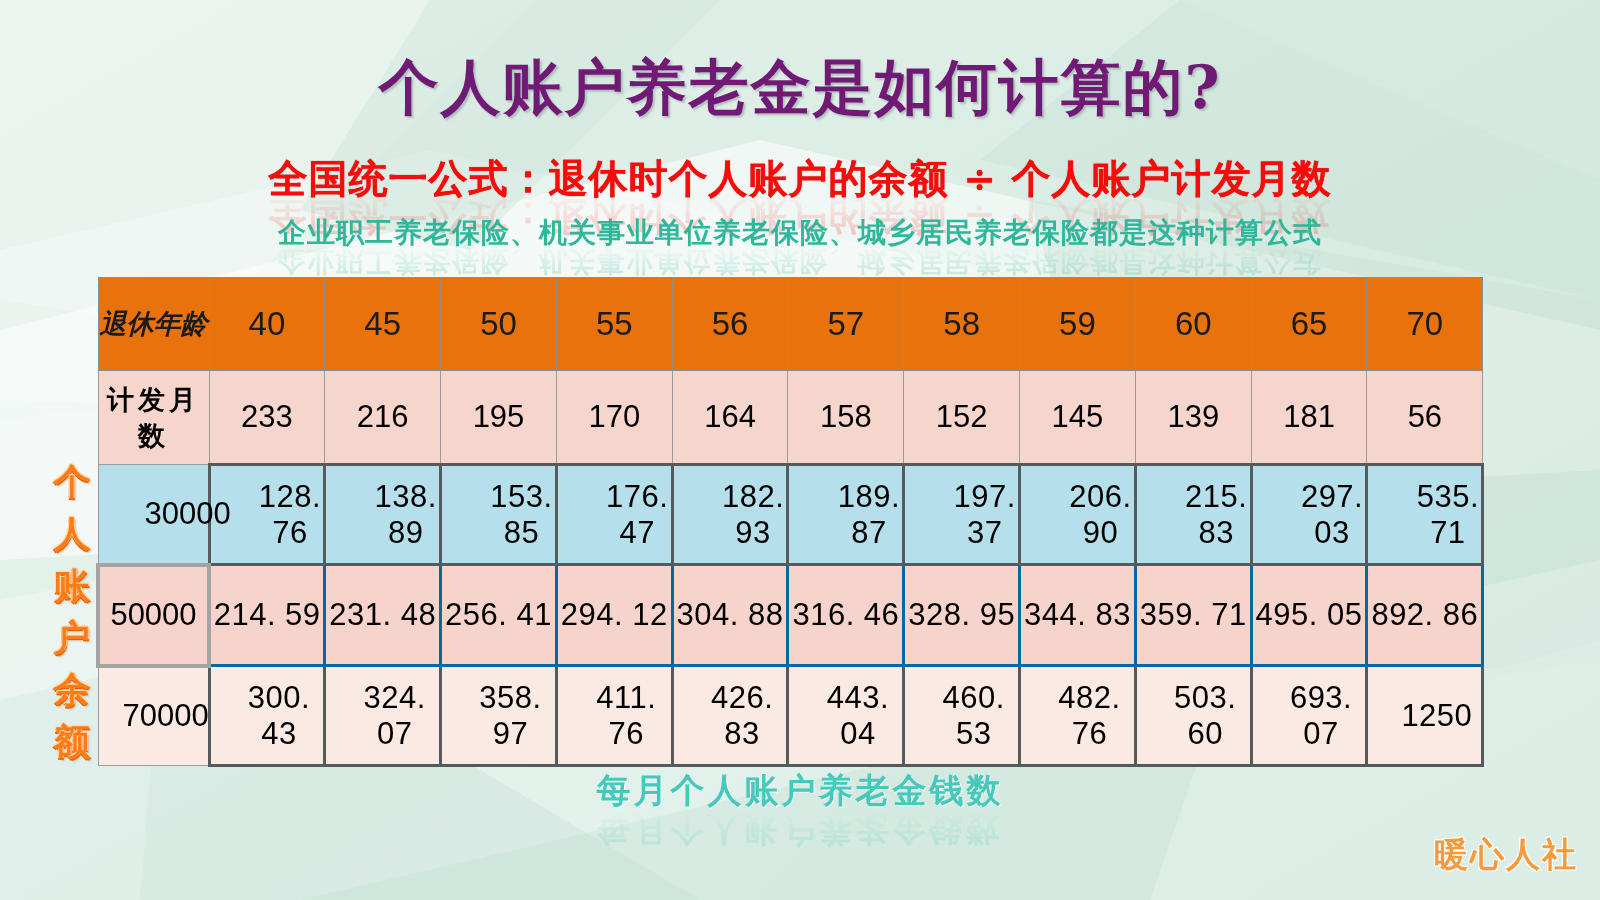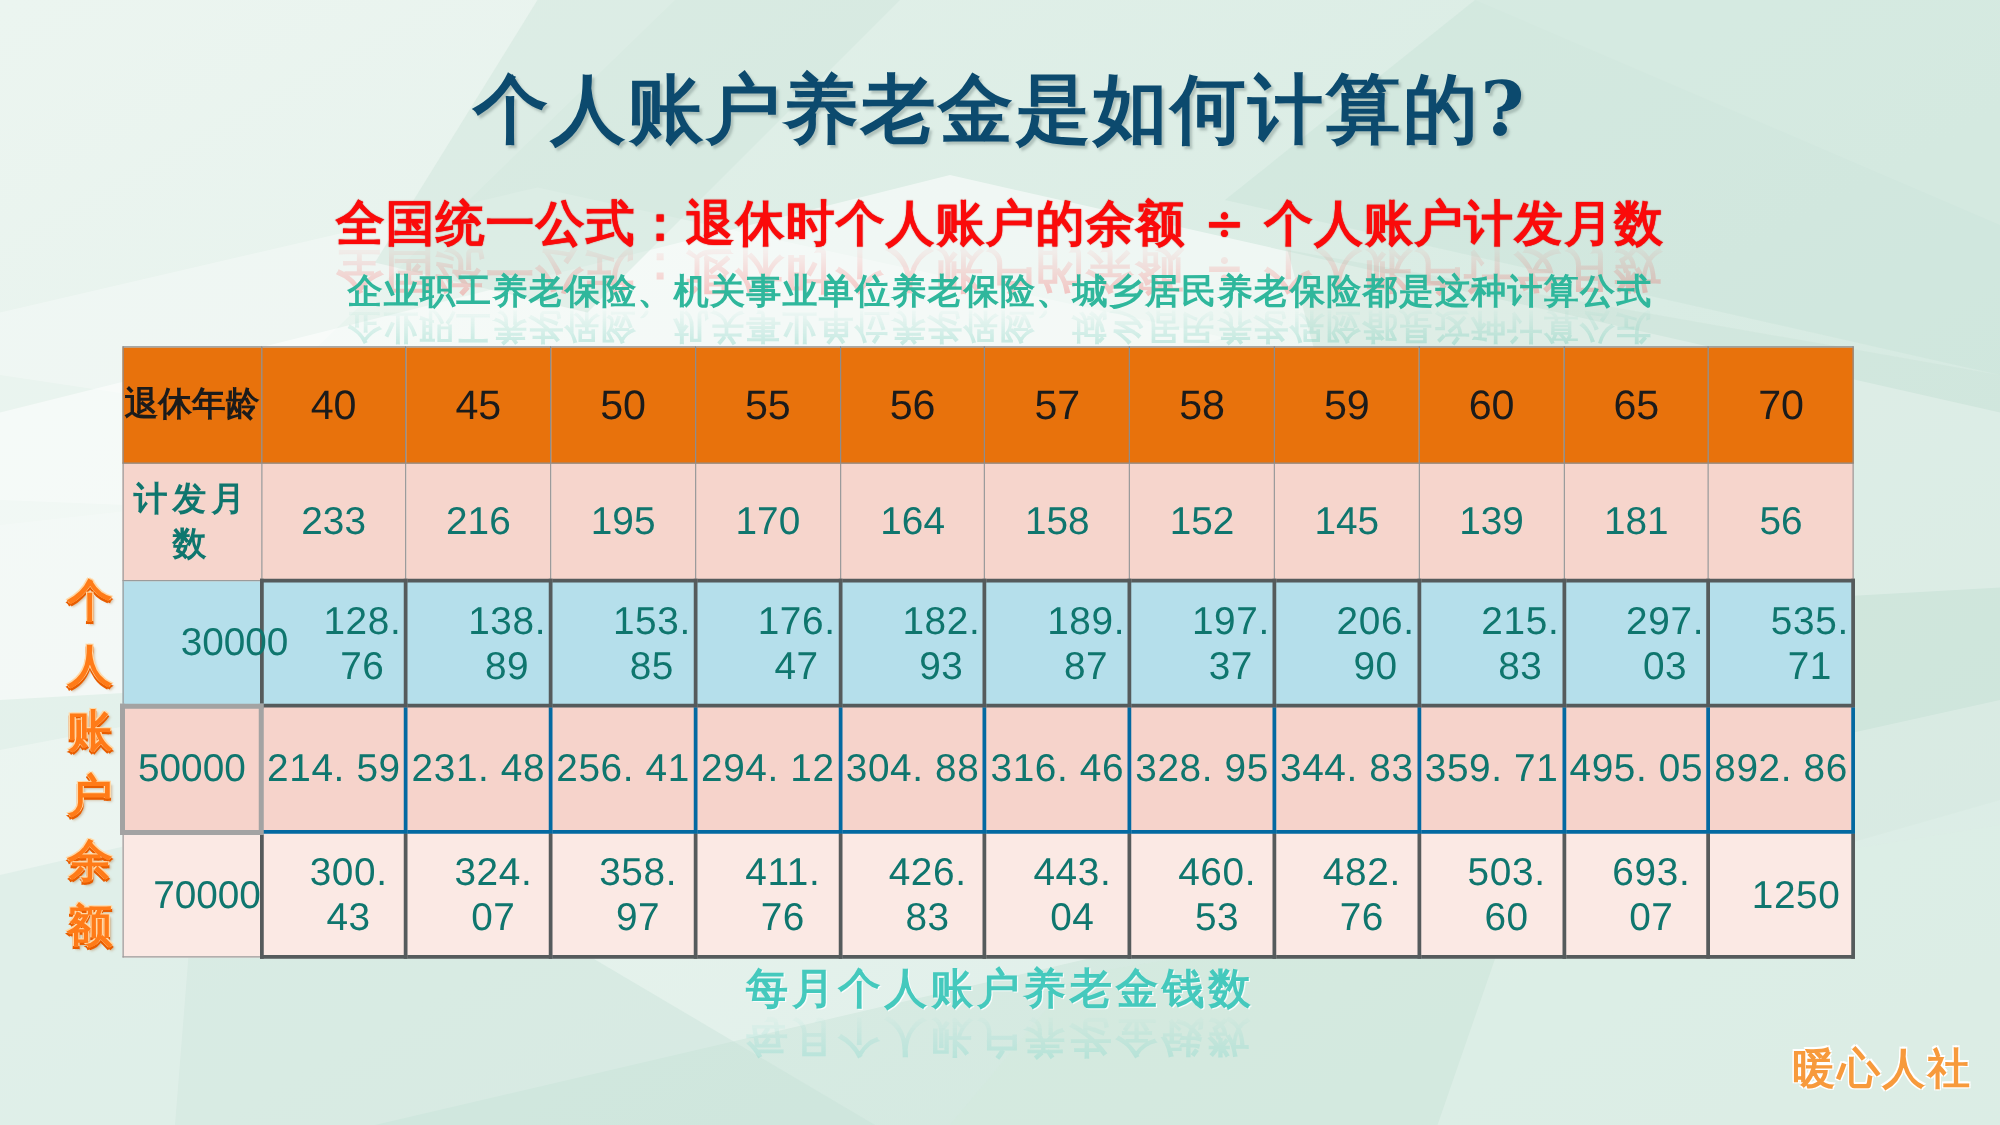--- a/index.html
+++ b/index.html
@@ -14,21 +14,21 @@
   #bg{position:absolute;inset:0;overflow:hidden;z-index:0;}
   #bg svg{display:block;width:1600px;height:900px;}
 
   
   #slide{position:absolute;inset:0;z-index:2;}
 
   .title{
     position:absolute;top:48px;left:0;width:1600px;
     text-align:center;
     font-family:"DejaVu Serif","Liberation Serif",serif;
-    font-size:60px;font-weight:700;color:#0c4a6e;
+    font-size:60px;font-weight:700;color:#701a75;
     letter-spacing:2px;
     text-shadow:2px 2px 2px rgba(120,140,135,.45);
     white-space:nowrap;
   }
 
   .formula-wrap{
     position:absolute;top:152px;left:0;width:1600px;text-align:center;
   }
   .formula{
     display:inline-block;
@@ -90,35 +90,35 @@
 
   
   table{
     position:absolute;left:96px;top:277px;
     width:1385px;
     border-collapse:collapse;
     table-layout:fixed;
   }
   table td{
     text-align:center;vertical-align:middle;
-    font-size:31px;color:#0f766e;
+    font-size:31px;color:#000000;
     font-family:"Liberation Sans","DejaVu Sans",sans-serif;
     padding:0;
   }
   col.c0{width:111px;}
   col.cn{width:115.8px;}
 
   tr.r-head td{
     background:#e8720c;height:92px;
     border:1px solid #8d8d8d;
     font-size:33px;color:#1b1b1b;
   }
   tr.r-head td.hd0{
     font-family:"DejaVu Serif","Liberation Serif",serif;
-    font-size:27px;font-weight:700;line-height:36px;
+    font-size:27px;font-weight:700;line-height:36px;font-style:italic;
   }
 
   tr.r-months td{
     background:#f6d5cc;height:92px;
     border:1px solid #9b9b9b;
   }
   tr.r-months td.hd0{
     font-family:"DejaVu Serif","Liberation Serif",serif;
     font-size:27px;font-weight:700;line-height:36px;
     letter-spacing:4px;

